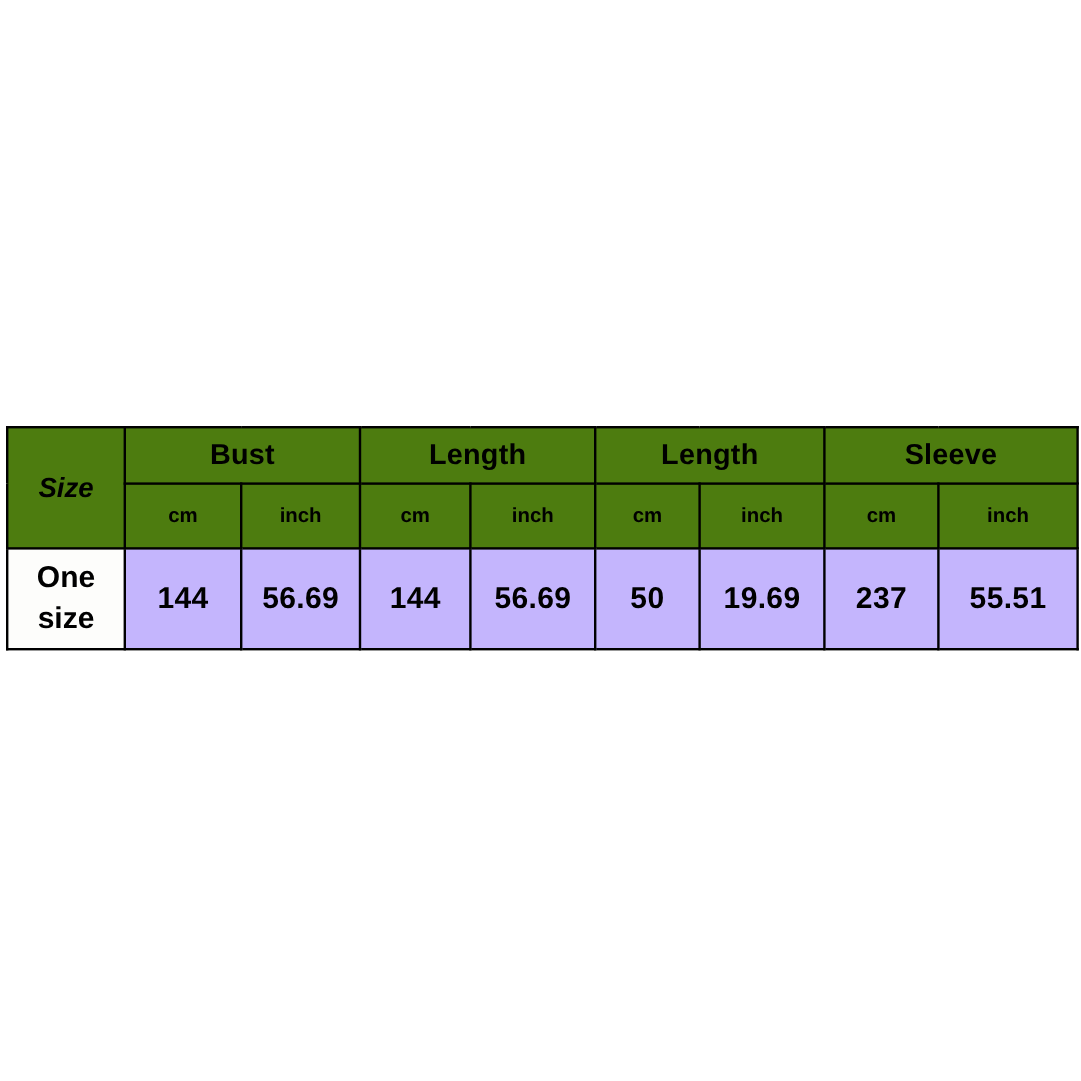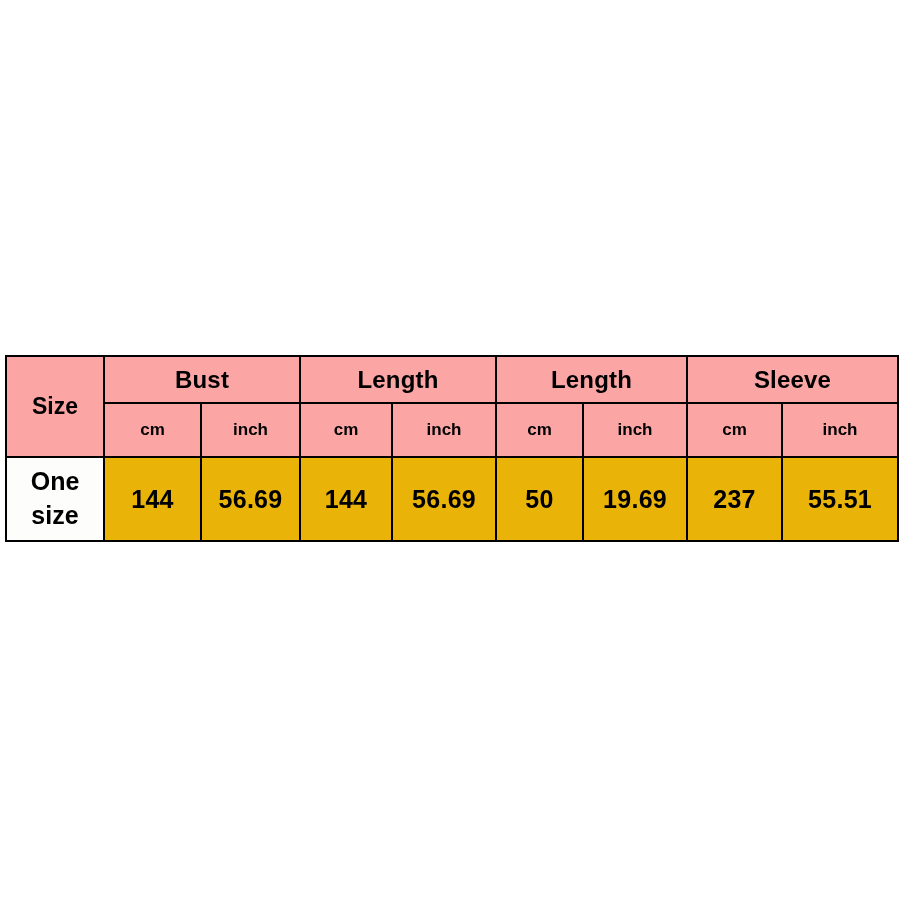--- a/index.html
+++ b/index.html
@@ -38,42 +38,43 @@
     text-align: center;
     vertical-align: middle;
     padding: 0;
     color: #000000;
     font-weight: bold;
     font-family: "Liberation Sans", sans-serif;
   }
 
   
   .hdr {
-    background: #fca5a5;
+    background: #4d7c0f;
   }
 
   .grp-hdr {
     height: 45px;
     font-size: 24px;
     letter-spacing: 0.2px;
   }
 
   .unit-hdr {
     height: 52px;
     font-size: 17px;
   }
 
   .size-hdr {
     font-size: 23px;
     line-height: 1.12;
+    font-style: italic;
   }
 
   
   .data-cell {
-    background: #eab308;
+    background: #c4b5fd;
     height: 82px;
     font-size: 25px;
     letter-spacing: 0.3px;
   }
 
   .size-cell {
     background: #fdfdfb;
     font-size: 25px;
     line-height: 1.35;
     padding: 0 10px;

